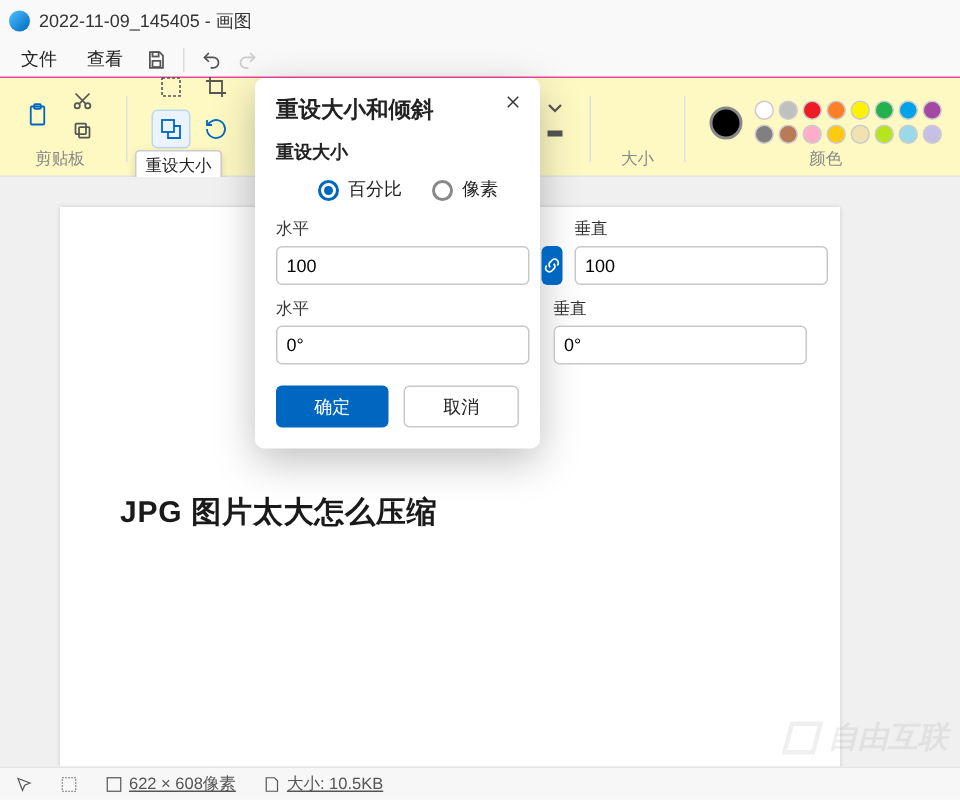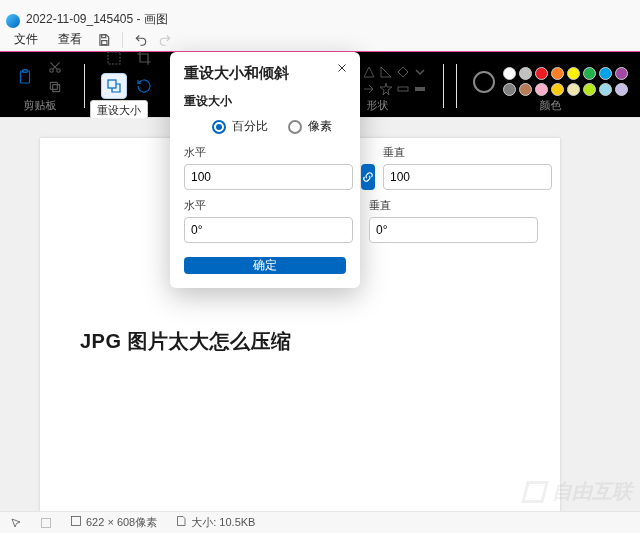--- a/index.html
+++ b/index.html
@@ -1,27 +1,27 @@
 <!DOCTYPE html>
 <html><head>
 <meta charset="utf-8">
 <style>
   * { box-sizing: border-box; margin: 0; padding: 0; font-family: "Segoe UI", "Microsoft YaHei", sans-serif; }
   body { width: 640px; height: 533px; background: #f5f5f5; overflow: hidden; position: relative; font-size: 12px; color: #222; }
 
-  .titlebar { height: 28px; background: #f9f9f9; display: flex; align-items: flex-end; padding: 0 6px; gap: 6px; }
+  .titlebar { height: 28px; background: #f9f9f9; display: flex; align-items: center; padding: 0 6px; gap: 6px; }
   .paint-ico { width: 14px; height: 14px; border-radius: 50%; background: linear-gradient(135deg,#4cc2ff,#0067c0); display:inline-block; }
   .titlebar-text { font-size: 12px; color: #333; }
 
   .menubar { height: 24px; background: #f9f9f9; display: flex; align-items: center; gap: 8px; padding: 0 8px; border-bottom: 1px solid #ec4899;}
   .menu-item { padding: 2px 6px; font-size: 12px; cursor: default; }
   .tb-ico { width: 16px; height: 16px; color: #555; display: inline-flex; align-items: center; justify-content: center; }
   .sep { width: 1px; height: 16px; background: #ddd; margin: 0 2px; }
 
-  .ribbon { height: 66px; background: #000000; border-bottom: 1px solid #e6e6e6; display: flex; padding: 4px 6px 2px 6px; gap: 8px; }
+  .ribbon { height: 66px; background: #fef9c3; border-bottom: 1px solid #e6e6e6; display: flex; padding: 4px 6px 2px 6px; gap: 8px; }
   .rgroup { display: flex; flex-direction: column; align-items: center; justify-content: flex-end; padding: 2px 6px; }
   .rgroup-label { font-size: 11px; color: #888; margin-top: 2px; }
   .rgroup-body { display: flex; gap: 4px; align-items: center; }
   .btn28 { width: 26px; height: 26px; display: flex; align-items: center; justify-content: center; border-radius: 4px; }
   .vdiv { width: 1px; height: 44px; background: #e0e0e0; margin: 0 2px; align-self: center;}
   .minicol { display:flex; flex-direction:column; gap:2px;}
   .selected-tool { background:#eaf3ff; border:1px solid #bcd7f5;}
   .tool-hint { position:absolute; left:90px; top:100px; background:#fff; border:1px solid #ccc; padding:2px 6px; font-size:11px; border-radius:3px; box-shadow:0 2px 6px rgba(0,0,0,.15);}
   .shape-grid { display:grid; grid-template-columns:repeat(6,14px); grid-auto-rows:14px; gap:3px;}
   .shape-cell { width:14px; height:14px; display:flex; align-items:center; justify-content:center; color:#555;}
@@ -33,38 +33,38 @@
   .swatch{width:13px;height:13px;border-radius:50%;border:1px solid #ccc;}
   .swatch-main{width:22px;height:22px;border-radius:50%;border:2px solid #888;}
 
   .canvas-area { position: absolute; top: 118px; left: 0; right: 0; bottom: 22px; background: #f0f0f0; overflow: hidden; }
   .canvas { position: absolute; left: 40px; top: 20px; width: 520px; height: 500px; background: #fff; box-shadow: 0 0 3px rgba(0,0,0,.15);}
   .canvas-text { position:absolute; left:40px; top:190px; font-weight:900; font-size:20px; color:#1a1a1a; letter-spacing:0.5px;text-align:right;}
   .wm { position:absolute; right:8px; bottom:28px; font-size:20px; font-weight:800; color:rgba(120,120,120,.12); font-style:italic; display:flex; align-items:center; gap:6px;text-align:center;}
   .wm-ico{width:22px;height:22px;border:3px solid rgba(120,120,120,.12);transform:skewX(-15deg);}
 
   .statusbar { position: absolute; bottom: 0; left: 0; right: 0; height: 22px; background: #f7f7f7; border-top: 1px solid #e5e5e5; display: flex; align-items: center; gap: 18px; padding: 0 10px; font-size: 11px; color: #555; }
-  .st-item{display:flex;gap:4px;}
+  .st-item{display:flex;align-items:center;gap:4px;text-decoration:underline;}
 
   
   .dialog { position: absolute; left: 170px; top: 52px; width: 190px; background: #fff; border-radius: 6px; box-shadow: 0 8px 28px rgba(0,0,0,.25); padding: 12px 14px 14px 14px; z-index: 50; }
   .dlg-close{position:absolute;top:8px;right:10px;width:16px;height:16px;display:flex;align-items:center;justify-content:center;color:#333;cursor:pointer;}
   .dlg-title{font-size:15px;font-weight:600;margin-bottom:10px;}
   .dlg-sub{font-size:12px;font-weight:600;margin:6px 0 8px 0;}
   .radio-row{display:flex;gap:20px;margin-bottom:10px;align-items:center;padding-left:28px;}
   .radio{display:flex;align-items:center;gap:6px;font-size:12px;}
   .radio .r-outer{width:14px;height:14px;border-radius:50%;border:2px solid #888;display:flex;align-items:center;justify-content:center;}
   .radio.on .r-outer{border-color:#0067c0;}
   .radio.on .r-inner{width:6px;height:6px;border-radius:50%;background:#0067c0;}
   .field-row{display:flex;gap:8px;align-items:flex-end;margin-bottom:8px;}
   .field{flex:1;display:flex;flex-direction:column;gap:4px;}
   .field-label{font-size:11px;color:#333;}
   .txtin{height:26px;border:1px solid #c8c8c8;border-radius:4px;padding:0 6px;font-size:12px;background:#fff;}
   .linkbtn{width:26px;height:26px;background:#0067c0;border-radius:4px;display:flex;align-items:center;justify-content:center;color:#fff;margin-bottom:0;}
-  .btn-row{display:flex;gap:10px;margin-top:14px;flex-direction:column;}
+  .btn-row{display:flex;gap:10px;margin-top:14px;}
   .btn{flex:1;height:28px;border-radius:4px;display:flex;align-items:center;justify-content:center;font-size:12px;}
   .btn-primary{background:#0067c0;color:#fff;}
   .btn-secondary{background:#fff;border:1px solid #c8c8c8;color:#222;}
 
   svg{display:block;}
 </style>
 </head>
 <body>
 
 <div class="titlebar">
@@ -227,20 +227,30 @@
               <rect x="1" y="4" width="10" height="4" fill="#555"></rect>
             </svg>
           </div>
       </div>
     </div>
     <div class="rgroup-label">形状</div>
   </div>
 
   <div class="vdiv"></div>
 
+  <div class="rgroup">
+    <div class="rgroup-body">
+      <div class="btn28 stroke-ico" style="width:30px;flex-direction:column;justify-content:center;padding:4px">
+        <span></span>
+          <span></span>
+          <span></span>
+      </div>
+    </div>
+    <div class="rgroup-label">大小</div>
+  </div>
 
   <div class="vdiv"></div>
 
   <div class="rgroup">
     <div class="rgroup-body" style="gap:8px">
       <div class="swatch-main" style="background:#000"></div>
       <div style="display:flex;flex-direction:column;gap:3px">
         <div class="swatch-row">
           <div class="swatch" style="background:#ffffff"></div>
           <div class="swatch" style="background:#c0c0c0"></div>
@@ -352,14 +362,15 @@
     </div>
     <div style="width:26px"></div>
     <div class="field">
       <div class="field-label">垂直</div>
       <input class="txtin" value="0°" style="">
     </div>
   </div>
 
   <div class="btn-row">
     <div class="btn btn-primary">确定</div>
+    <div class="btn btn-secondary">取消</div>
   </div>
 </div>
 
 </body></html>

